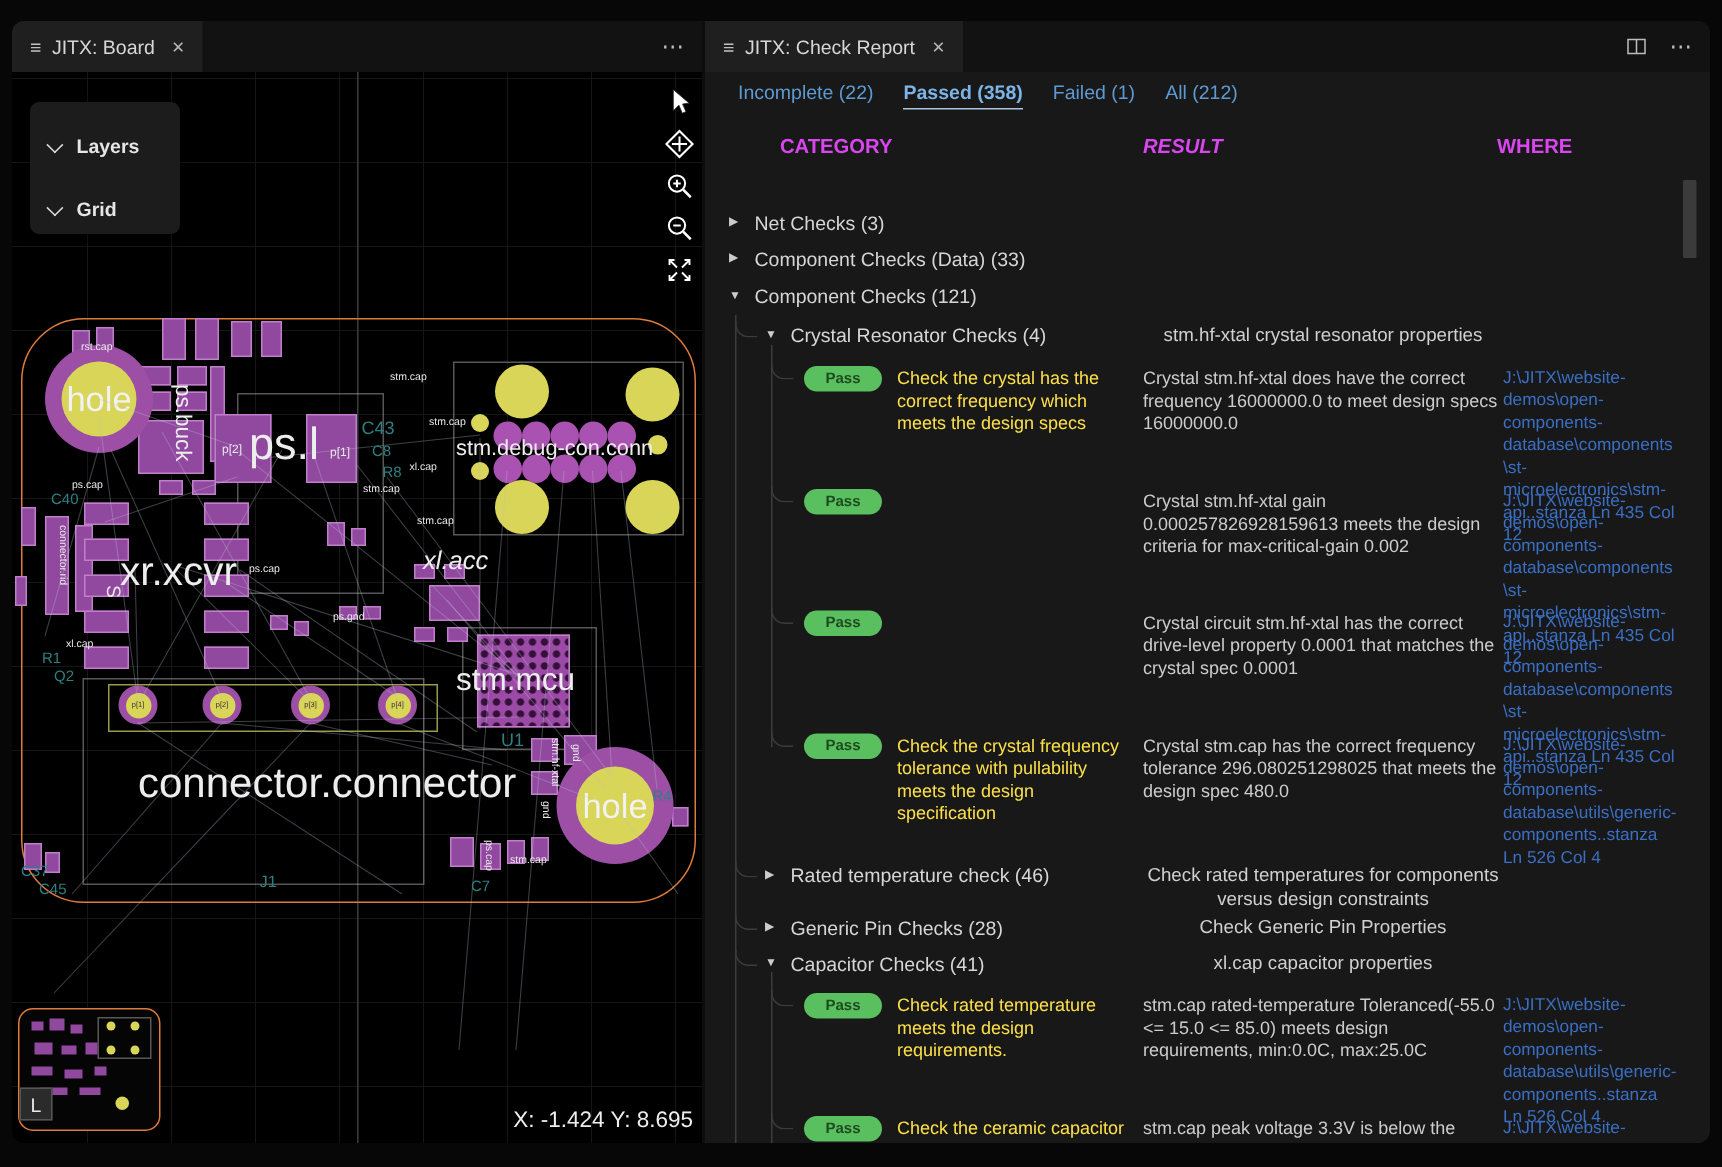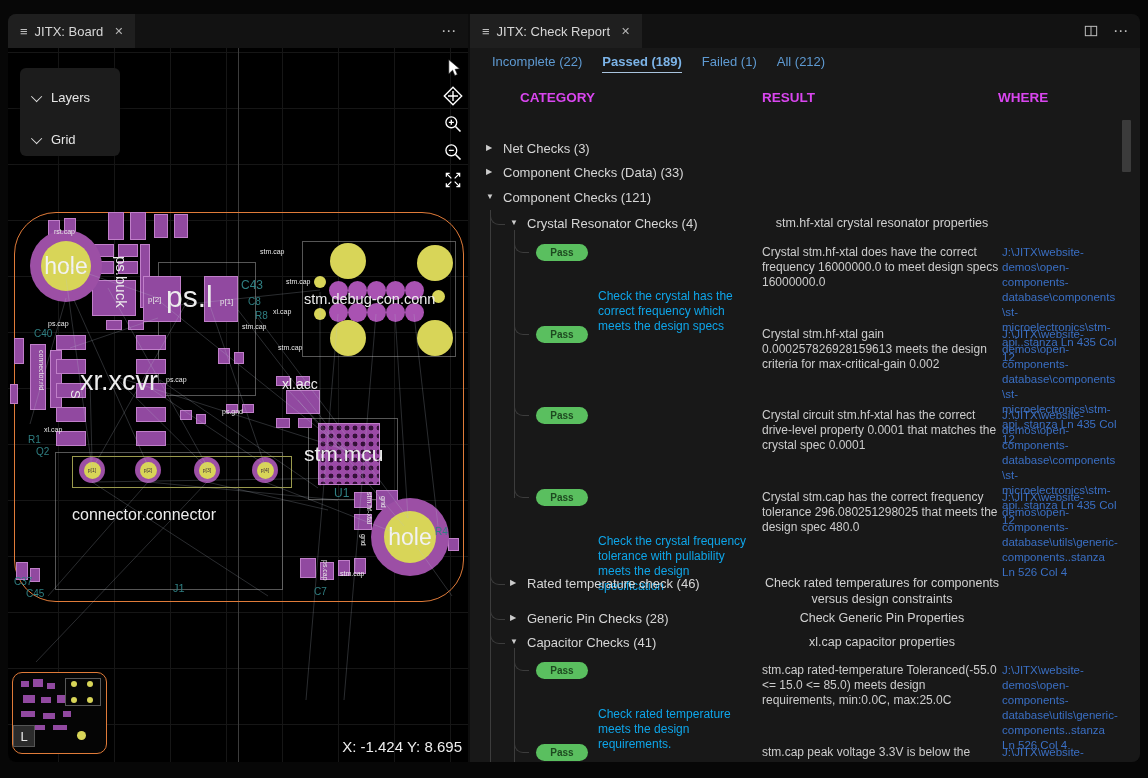--- a/index.html
+++ b/index.html
@@ -13,21 +13,21 @@
   .tab .ticon{color:#bfbfbf;font-size:13px;line-height:1;}
   .tab .tclose{color:#b5b5b5;font-size:11px;margin-left:4px;cursor:pointer;}
   .tabactions{margin-left:auto;display:flex;align-items:center;gap:14px;padding-right:12px;color:#bdbdbd;font-size:15px;}
   .tabactions svg{display:block}
   
   .board-viewport{position:absolute;left:0;top:34px;width:460px;height:714px;background:#000;overflow:hidden;
     background-image:linear-gradient(#161616 1px,transparent 1px),linear-gradient(90deg,#161616 1px,transparent 1px);
     background-size:56px 56px;background-position:-6px 4px;}
   .axisline{position:absolute;left:230px;top:0;width:1px;height:714px;background:#3c3c3c;}
   .overlaypanel{position:absolute;left:12px;top:20px;width:100px;height:88px;background:#1c1c1c;border-radius:6px;
-    box-shadow:0 2px 8px rgba(0,0,0,.6);z-index:30;}
+    box-shadow:0 2px 8px rgba(0,0,0,.6);z-index:30;font-weight:bold;}
   .ovitem{position:absolute;left:14px;display:flex;align-items:center;gap:9px;color:#e6e6e6;font-size:13px;}
   .chev{width:7px;height:7px;border-left:1.6px solid #dcdcdc;border-bottom:1.6px solid #dcdcdc;
     transform:rotate(-45deg) translateY(-2px);}
   .btoolbar{position:absolute;right:3px;top:8px;z-index:30;display:flex;flex-direction:column;gap:4px;}
   .btool{width:24px;height:24px;display:flex;align-items:center;justify-content:center;}
   .outline{position:absolute;border:1.5px solid #e07b39;border-radius:42px;}
   .mrect{position:absolute;border:1px solid rgba(190,190,190,.45);}
   .pad{position:absolute;background:#9149a0;border:1px solid #c07fc9;box-sizing:border-box;}
   .pcirc{position:absolute;border-radius:50%;background:#a952b2;}
   .ycirc{position:absolute;border-radius:50%;background:#d8d558;}
@@ -57,21 +57,21 @@
   .filter{padding-bottom:3px;cursor:pointer;}
   .filter.active{color:#7cb4e8;font-weight:bold;border-bottom:1.5px solid #a9c4de;}
   .cheader{position:absolute;top:42px;font-size:13.5px;font-weight:bold;color:#d946ef;}
   .grow{position:absolute;left:0;width:100%;height:22px;}
   .arrow{position:absolute;top:2px;font-size:8px;color:#cccccc;cursor:pointer;}
   .glabel{position:absolute;top:0;font-size:13px;color:#d6d6d6;white-space:nowrap;cursor:pointer;}
   .gresult{position:absolute;left:292px;top:0;width:240px;font-size:12.5px;color:#d0d0d0;line-height:1.25;text-align:center;}
   .crow{position:absolute;left:0;width:100%;height:82px;}
   .badge{position:absolute;left:66px;top:0;width:52px;height:17px;background:#5abf5f;border-radius:9px;
     color:#1e4a20;font-size:10px;font-weight:bold;display:flex;align-items:center;justify-content:center;}
-  .ccat{position:absolute;left:128px;top:1px;width:158px;font-size:12px;color:#0ea5e9;line-height:1.25;margin-top:44px;}
+  .ccat{position:absolute;left:128px;top:1px;width:158px;font-size:12px;color:#fde047;line-height:1.25;}
   .cres{position:absolute;left:292px;top:1px;width:240px;font-size:12px;color:#cccccc;line-height:1.25;}
   .cwhere{position:absolute;left:532px;top:1px;width:116px;font-size:11.5px;color:#3a6fc4;line-height:1.3;
     overflow-wrap:anywhere;text-decoration:none;cursor:pointer;}
   .guide{position:absolute;width:1px;background:#3c3c3c;}
   .elbow{position:absolute;width:14px;height:10px;border-left:1px solid #3c3c3c;border-bottom:1px solid #3c3c3c;
     border-bottom-left-radius:9px;}
   .vscroll{position:absolute;left:652px;top:72px;width:9px;height:52px;background:#474747;opacity:.75;border-radius:1px;}
   svg.netlines{position:absolute;left:0;top:0;z-index:4;}
   .zlab{z-index:6}
 </style>
@@ -240,23 +240,23 @@
         <span class="yc"></span>
           <span class="pl">p[4]</span>
         </div>
 
       <div class="biglabel vtext" style="left:105px;top:208px;font-size:15px;">ps.buck</div>
       <div class="biglabel" style="left:158px;top:232px;font-size:30px;">ps.l</div>
       <div class="tinylabel" style="left:140px;top:247px;font-size:8px;">p[2]</div>
       <div class="tinylabel" style="left:212px;top:249px;font-size:8px;">p[1]</div>
       <div class="biglabel" style="left:296px;top:243px;font-size:14.5px;">stm.debug-con.conn</div>
       <div class="biglabel" style="left:72px;top:318px;font-size:27px;">xr.xcvr</div>
-      <div class="biglabel" style="left:274px;top:328px;font-size:14px;">xl.acc</div>
+      <div class="biglabel" style="left:274px;top:316px;font-size:17px;font-style:italic;">xl.acc</div>
       <div class="biglabel" style="left:296px;top:394px;font-size:21px;">stm.mcu</div>
-      <div class="biglabel" style="left:64px;top:458px;font-size:16px;text-align:right;">connector.connector</div>
+      <div class="biglabel" style="left:84px;top:458px;font-size:28px;text-align:right;">connector.connector</div>
       <div class="tinylabel vtext" style="left:358px;top:444px;height:54px;">stm.hf-xtal</div>
       <div class="tinylabel vtext" style="left:30px;top:302px;height:56px;">connector.rid</div>
       <div class="tinylabel vtext" style="left:60px;top:342px;font-size:13px;">S</div>
 
       <div class="tinylabel zlab" style="left:40px;top:272px;">ps.cap</div>
       <div class="tinylabel zlab" style="left:252px;top:200px;">stm.cap</div>
       <div class="tinylabel zlab" style="left:278px;top:230px;">stm.cap</div>
       <div class="tinylabel zlab" style="left:265px;top:260px;">xl.cap</div>
       <div class="tinylabel zlab" style="left:234px;top:275px;">stm.cap</div>
       <div class="tinylabel zlab" style="left:36px;top:378px;">xl.cap</div>
@@ -371,27 +371,27 @@
           <line x1="12" y1="5" x2="12" y2="19" stroke="#bdbdbd" stroke-width="1.5"></line>
           </svg>
         <span>⋯</span>
       </div>
     </div>
 
     <div class="report-content">
 
       <div class="filters">
         <span class="filter">Incomplete (22)</span>
-        <span class="filter active">Passed (189)</span>
+        <span class="filter active">Passed (358)</span>
         <span class="filter">Failed (1)</span>
         <span class="filter">All (212)</span>
       </div>
 
       <div class="cheader" style="left:50px;">CATEGORY</div>
-      <div class="cheader" style="left:292px;">RESULT</div>
+      <div class="cheader" style="left:292px;font-style:italic;">RESULT</div>
       <div class="cheader" style="left:528px;">WHERE</div>
 
       <div class="guide" style="left:20px;top:162px;height:552px;"></div>
       <div class="elbow" style="left:20px;top:166px;"></div>
       <div class="elbow" style="left:20px;top:526px;"></div>
       <div class="elbow" style="left:20px;top:561px;"></div>
       <div class="elbow" style="left:20px;top:585px;"></div>
       <div class="guide" style="left:44px;top:182px;height:268px;"></div>
       <div class="elbow" style="left:44px;top:194px;"></div>
       <div class="elbow" style="left:44px;top:276px;"></div>

